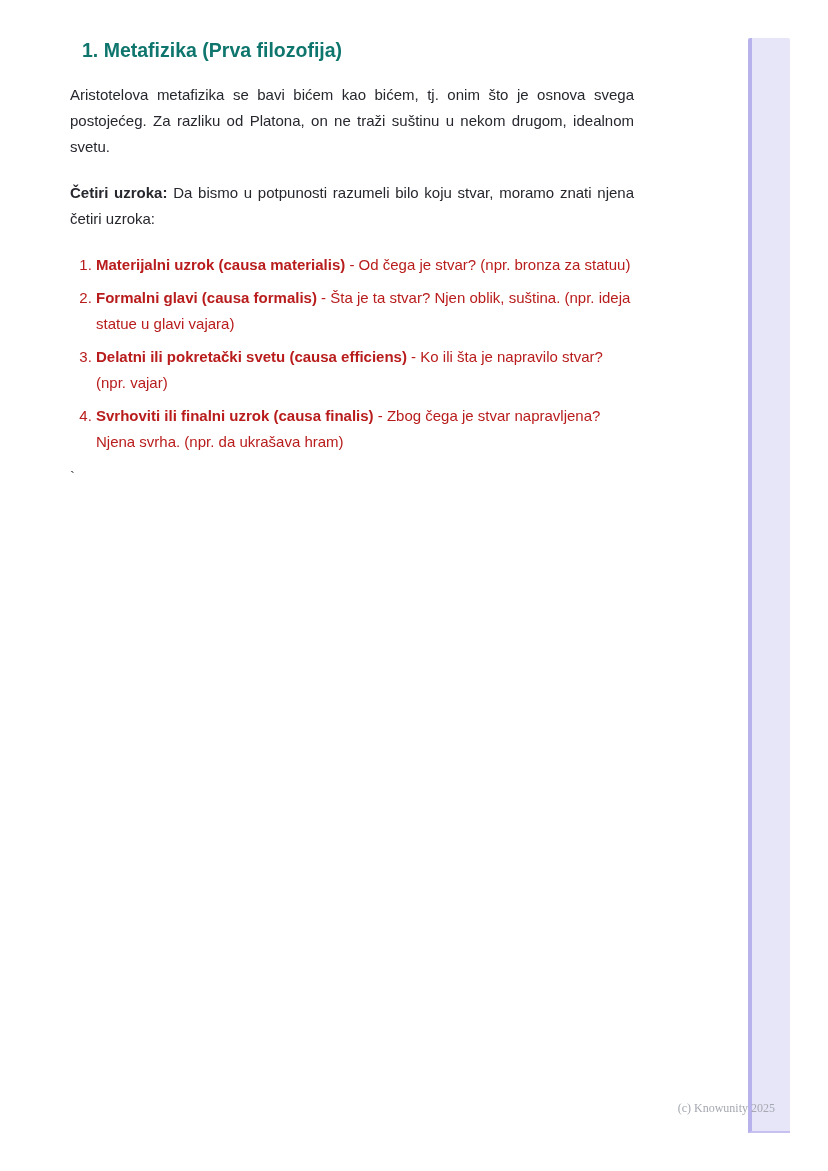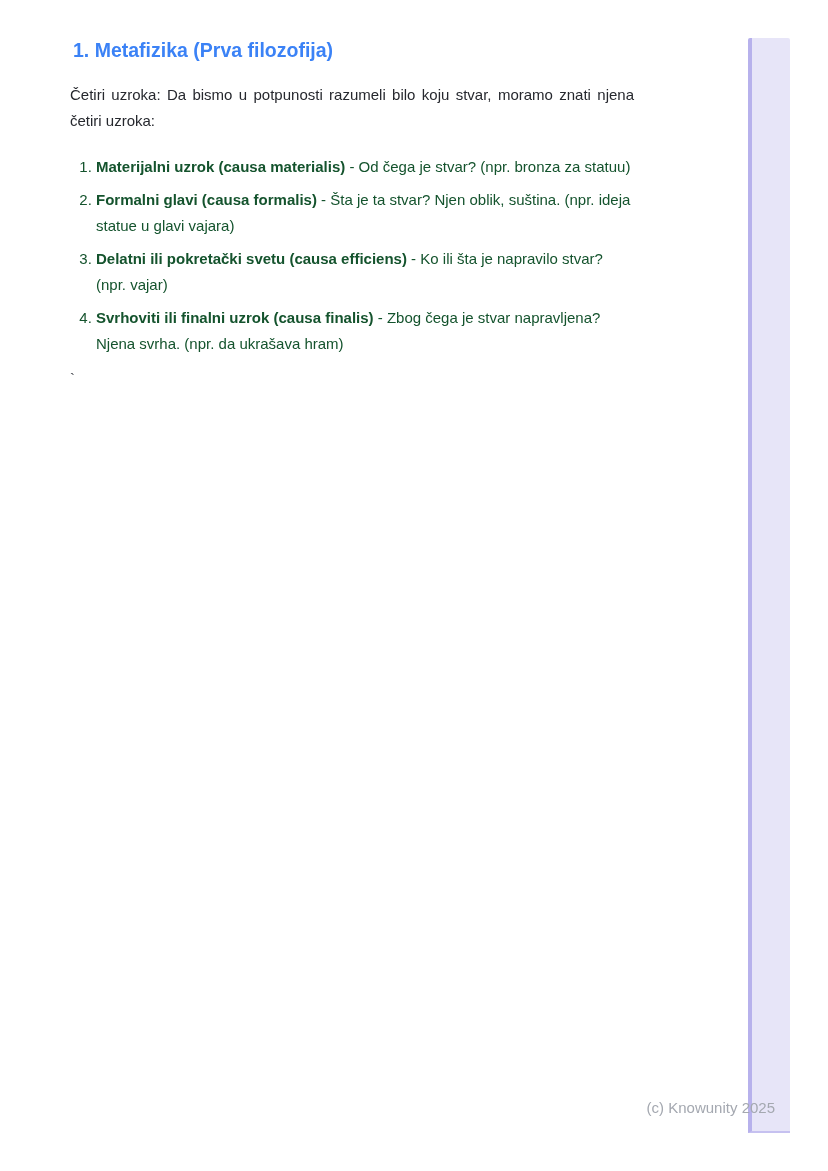--- a/index.html
+++ b/index.html
@@ -13,40 +13,40 @@
     font-family: "Liberation Sans", sans-serif;
     -webkit-font-smoothing: antialiased;
   }
   .page {
     position: absolute;
     left: 70px;
     top: 38px;
     width: 564px;
   }
   h1.heading {
-    margin: 0 0 20px 3px;
+    margin: 0 0 20px 12px;
     font-size: 19.5px;
     line-height: 24px;
     font-weight: 700;
-    color: #3b82f6;
+    color: #0f766e;
   }
   p.para {
     margin: 0 0 20px 0;
     font-size: 15px;
     line-height: 26px;
     color: #26282e;
     text-align: justify;
   }
-  p.para .lead { font-weight: 400; }
+  p.para .lead { font-weight: 700; }
   ol.causes {
     margin: 0;
     padding: 0 0 0 26px;
     font-size: 15px;
     line-height: 26px;
-    color: #14532d;
+    color: #b91c1c;
     text-align: left;
   }
   ol.causes li {
     margin: 0 0 7px 0;
     padding-left: 0;
   }
   ol.causes li .lead { font-weight: 700; }
   .stray {
     margin-top: 12px;
     font-size: 15px;
@@ -63,34 +63,36 @@
     border-left: 4px solid #b7b1ec;
     border-bottom: 2px solid #c6c1f0;
     border-radius: 2px 2px 0 0;
     box-sizing: border-box;
     z-index: 1;
   }
   .footer {
     position: absolute;
     top: 1101px;
     right: 53px;
-    font-size: 15px;
+    font-size: 12px;
     line-height: 14px;
     color: #a4a8b0;
     z-index: 2;
     white-space: nowrap;
+    font-family: Liberation Serif, serif;
   }
 </style>
 </head>
 <body>
 
 <div class="page">
 
   <h1 class="heading">1. Metafizika (Prva filozofija)</h1>
 
+  <p class="para">Aristotelova metafizika se bavi bićem kao bićem, tj. onim što je osnova svega postojećeg. Za razliku od Platona, on ne traži suštinu u nekom drugom, idealnom svetu.</p>
 
   <p class="para"><span class="lead">Četiri uzroka:</span><span> Da bismo u potpunosti razumeli bilo koju stvar, moramo znati njena četiri uzroka:</span></p>
 
   <ol class="causes">
     <li><span class="lead">Materijalni uzrok (causa materialis)</span><span> - Od čega je stvar? (npr. bronza za statuu)</span></li>
     <li><span class="lead">Formalni glavi (causa formalis)</span><span> - Šta je ta stvar? Njen oblik, suština. (npr. ideja statue u glavi vajara)</span></li>
     <li><span class="lead">Delatni ili pokretački svetu (causa efficiens)</span><span> - Ko ili šta je napravilo stvar? (npr. vajar)</span></li>
     <li><span class="lead">Svrhoviti ili finalni uzrok (causa finalis)</span><span> - Zbog čega je stvar napravljena? Njena svrha. (npr. da ukrašava hram)</span></li>
   </ol>
 

